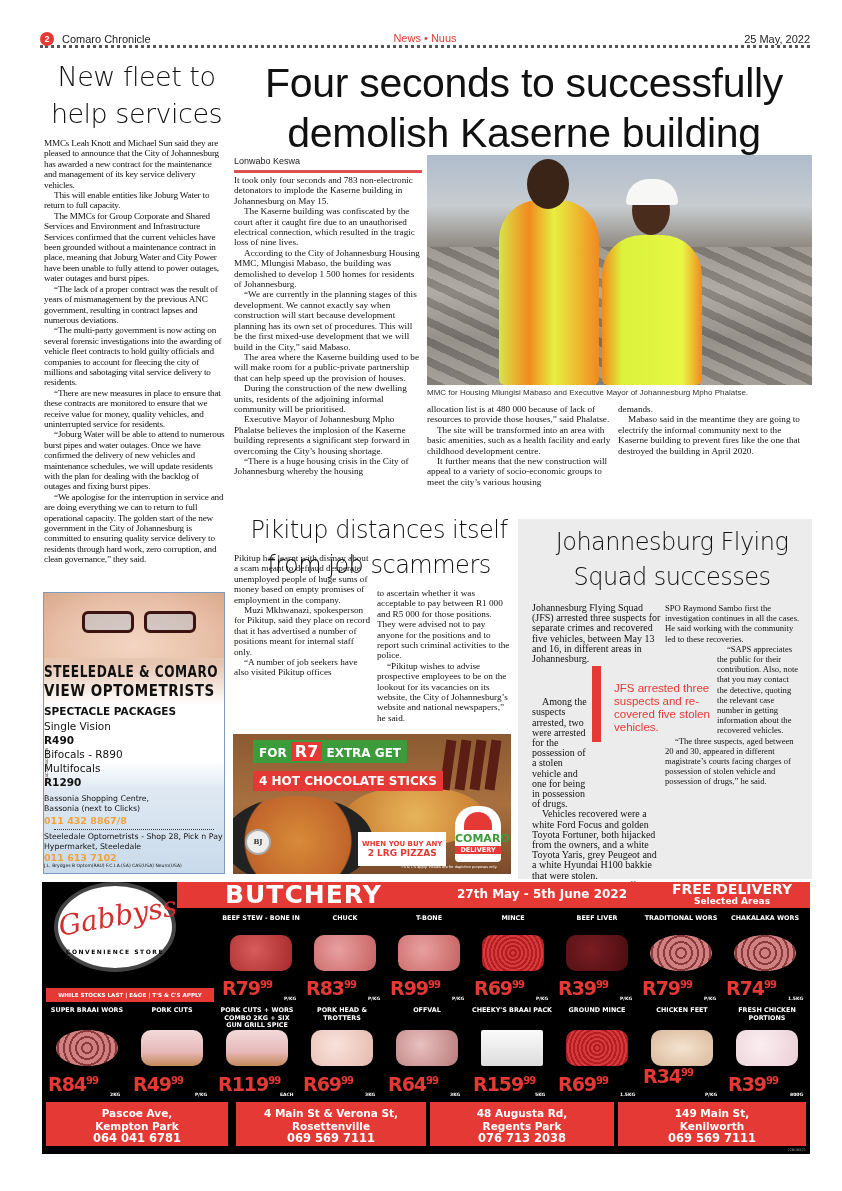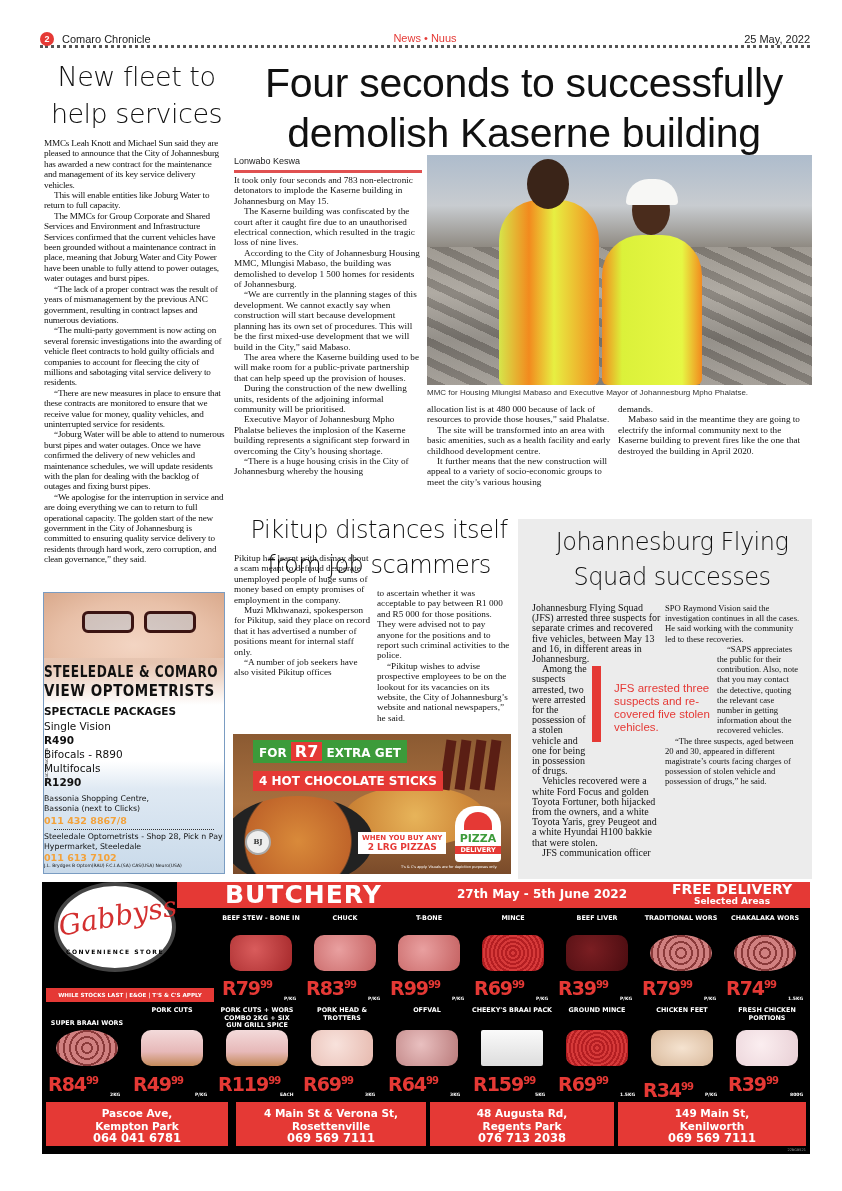--- a/index.html
+++ b/index.html
@@ -74,21 +74,21 @@
 
   
   .pizza-ad { left: 233px; top: 734px; width: 278px; height: 140px; background: linear-gradient(180deg, #8b5a32 0%, #a8703f 50%, #7a4b2a 100%); overflow: hidden; font-family: "DejaVu Sans", sans-serif; }
   .pz-line1 { position: absolute; left: 20px; top: 6px; background: #3c9b3a; color: #fff; font: bold 12px "DejaVu Sans", sans-serif; padding: 2px 6px; }
   .pz-line1 .big { display: inline-block; background: #e53935; padding: 0 4px; font-size: 16px; }
   .pz-line2 { position: absolute; left: 20px; top: 37px; background: #e53935; color: #fff; font: bold 12px "DejaVu Sans", sans-serif; padding: 3px 6px; }
   .pz-pizza1 { position: absolute; left: -10px; top: 62px; width: 150px; height: 90px; border-radius: 50%; background: radial-gradient(circle, #d98a3a 0%, #c0652a 60%, #222 62%, #222 100%); }
   .pz-pizza2 { position: absolute; left: 112px; top: 52px; width: 140px; height: 60px; border-radius: 50%; background: radial-gradient(circle, #e7b45a 0%, #d08a3a 70%, #c27a30 100%); }
   .pz-sticks { position: absolute; left: 210px; top: 6px; width: 60px; height: 50px; }
   .pz-sticks span { position: absolute; top: 0; width: 10px; height: 50px; background: #5a1e14; transform: rotate(8deg); }
-  .pz-cond { position: absolute; left: 125px; top: 98px; background: #fff; color: #e53935; font: bold 7px "DejaVu Sans", sans-serif; padding: 2px 4px; line-height: 9px; text-align: center; }
+  .pz-cond { position: absolute; left: 125px; top: 98px; background: #fff; color: #e53935; font: bold 7px "DejaVu Sans", sans-serif; padding: 8px 4px; line-height: 9px; text-align: center; }
   .pz-logo { position: absolute; left: 222px; top: 72px; width: 46px; height: 56px; background: #fff; border-radius: 20px 20px 4px 4px; text-align: center; }
   .pz-logo .pz-l1 { position: absolute; left: 0; top: 26px; width: 100%; font: bold 11px "DejaVu Sans", sans-serif; color: #3c9b3a; }
   .pz-logo .pz-l2 { position: absolute; left: 0; top: 40px; width: 100%; font: bold 6.5px "DejaVu Sans", sans-serif; color: #fff; background: #e53935; }
   .pz-logo .pz-arch { position: absolute; left: 9px; top: 6px; width: 28px; height: 18px; border-radius: 14px 14px 0 0; background: #e53935; }
   .pz-badge { position: absolute; left: 12px; top: 95px; width: 26px; height: 26px; border-radius: 50%; background: #eee; border: 2px solid #aaa; font: bold 7px "DejaVu Serif", serif; text-align: center; line-height: 22px; color: #333; }
   .pz-fine { position: absolute; left: 168px; top: 131px; font: 3.5px "DejaVu Sans", sans-serif; color: #fff; }
 
   
   .butchery { left: 42px; top: 882px; width: 768px; height: 272px; background: #000; overflow: hidden; font-family: "DejaVu Sans", sans-serif; }
   .b-topbar { position: absolute; left: 135px; top: 0; width: 633px; height: 26px; background: #e53935; }
@@ -185,26 +185,26 @@
 </div>
 <div class="abs col col-pik2">
   <p class="first">to ascertain whether it was acceptable to pay between R1 000 and R5 000 for those positions. They were advised not to pay anyone for the positions and to report such criminal activities to the police.</p>
   <p>“Pikitup wishes to advise prospective employees to be on the lookout for its vacancies on its website, the City of Johannesburg’s website and national newspapers,” he said.</p>
 </div>
 
 <div class="abs jfs-box"></div>
 <h2 class="abs hl hl-jfs">Johannesburg Flying Squad successes</h2>
 <div class="abs col col-jfs1">
   <p class="first">Johannesburg Flying Squad (JFS) arrested three suspects for separate crimes and recovered five vehicles, between May 13 and 16, in different areas in Johannesburg.</p>
-  <p style="width:58px;">Among the suspects arrested, two were arrested for the possession of a stolen vehicle and one for being in possession of drugs.</p>
+  <p style="width:58px;margin-top:33px;">Among the suspects arrested, two were arrested for the possession of a stolen vehicle and one for being in possession of drugs.</p>
   <p>Vehicles recovered were a white Ford Focus and golden Toyota Fortuner, both hijacked from the owners, and a white Toyota Yaris, grey Peugeot and a white Hyundai H100 bakkie that were stolen.</p>
   <p>JFS communication officer</p>
 </div>
 <div class="abs col col-jfs2">
-  <p class="first">SPO Raymond Vision said the investigation continues in all the cases. He said working with the community led to these recoveries.</p>
+  <p class="first">SPO Raymond Sambo first the investigation continues in all the cases. He said working with the community led to these recoveries.</p>
   <p style="margin-left:52px;">“SAPS appreciates the public for their contribution. Also, note that you may contact the detective, quoting the relevant case number in getting information about the recovered vehicles.</p>
   <p>“The three suspects, aged between 20 and 30, appeared in different magistrate’s courts facing charges of possession of stolen vehicle and possession of drugs,” he said.</p>
 </div>
 <div class="abs pullquote">
   <div class="pullquote-bar"></div>
   <div class="pullquote-text">JFS arrested three suspects and re-covered five stolen vehicles.</div>
 </div>
 
 <div class="abs opto-ad">
   <div class="opto-face"></div>
@@ -246,21 +246,21 @@
     <span>EXTRA GET</span>
   </div>
   <div class="pz-line2">4 HOT CHOCOLATE STICKS</div>
   <div class="pz-cond">
     <div>WHEN YOU BUY ANY</div>
     <div style="font-size:9px;">2 LRG PIZZAS</div>
   </div>
   <div class="pz-badge">BJ</div>
   <div class="pz-logo">
     <div class="pz-arch"></div>
-    <div class="pz-l1">PIZZA</div>
+    <div class="pz-l1">COMARO</div>
     <div class="pz-l2">DELIVERY</div>
   </div>
   <div class="pz-fine">T's &amp; C's apply. Visuals are for depiction purposes only.</div>
 </div>
 
 <div class="abs butchery">
   <div class="b-topbar"></div>
   <div class="b-title">BUTCHERY</div>
   <div class="b-dates">27th May - 5th June 2022</div>
   <div class="b-free">
@@ -312,21 +312,21 @@
       </div>
       <div class="b-item" style="left: 682px; top: 0px;">
         <div class="b-item-name" style="top:33px">CHAKALAKA WORS</div>
         <div class="b-item-img meat-wors" style="top:53px"></div>
         <div class="b-price" style="top:95px"><span>R74</span><sup>99</sup></div>
         <div class="b-unit" style="top:114px;left:64px">1.5KG</div>
       </div>
     </div>
   <div id="row2">
       <div class="b-item" style="left: 4px; top: 0px;">
-        <div class="b-item-name" style="top:138px">SUPER BRAAI WORS</div>
+        <div class="b-item-name" style="top:125px">SUPER BRAAI WORS</div>
         <div class="b-item-img meat-wors" style="top:148px"></div>
         <div class="b-price" style="top:191px"><span>R84</span><sup>99</sup></div>
         <div class="b-unit" style="top:210px;left:64px">2KG</div>
       </div>
       <div class="b-item" style="left: 89px; top: 0px;">
         <div class="b-item-name" style="top:125px">PORK CUTS</div>
         <div class="b-item-img meat-pork" style="top:148px"></div>
         <div class="b-price" style="top:191px"><span>R49</span><sup>99</sup></div>
         <div class="b-unit" style="top:210px;left:64px">P/KG</div>
       </div>
@@ -356,21 +356,21 @@
       </div>
       <div class="b-item" style="left: 514px; top: 0px;">
         <div class="b-item-name" style="top:125px">GROUND MINCE</div>
         <div class="b-item-img meat-mince" style="top:148px"></div>
         <div class="b-price" style="top:191px"><span>R69</span><sup>99</sup></div>
         <div class="b-unit" style="top:210px;left:64px">1.5KG</div>
       </div>
       <div class="b-item" style="left: 599px; top: 0px;">
         <div class="b-item-name" style="top:125px">CHICKEN FEET</div>
         <div class="b-item-img meat-feet" style="top:148px"></div>
-        <div class="b-price" style="top:197px"><span>R34</span><sup>99</sup></div>
+        <div class="b-price" style="top:183px"><span>R34</span><sup>99</sup></div>
         <div class="b-unit" style="top:210px;left:64px">P/KG</div>
       </div>
       <div class="b-item" style="left: 684px; top: 0px;">
         <div class="b-item-name" style="top:125px">FRESH CHICKEN PORTIONS</div>
         <div class="b-item-img meat-chicken" style="top:148px"></div>
         <div class="b-price" style="top:191px"><span>R39</span><sup>99</sup></div>
         <div class="b-unit" style="top:210px;left:64px">800G</div>
       </div>
     </div>
 

